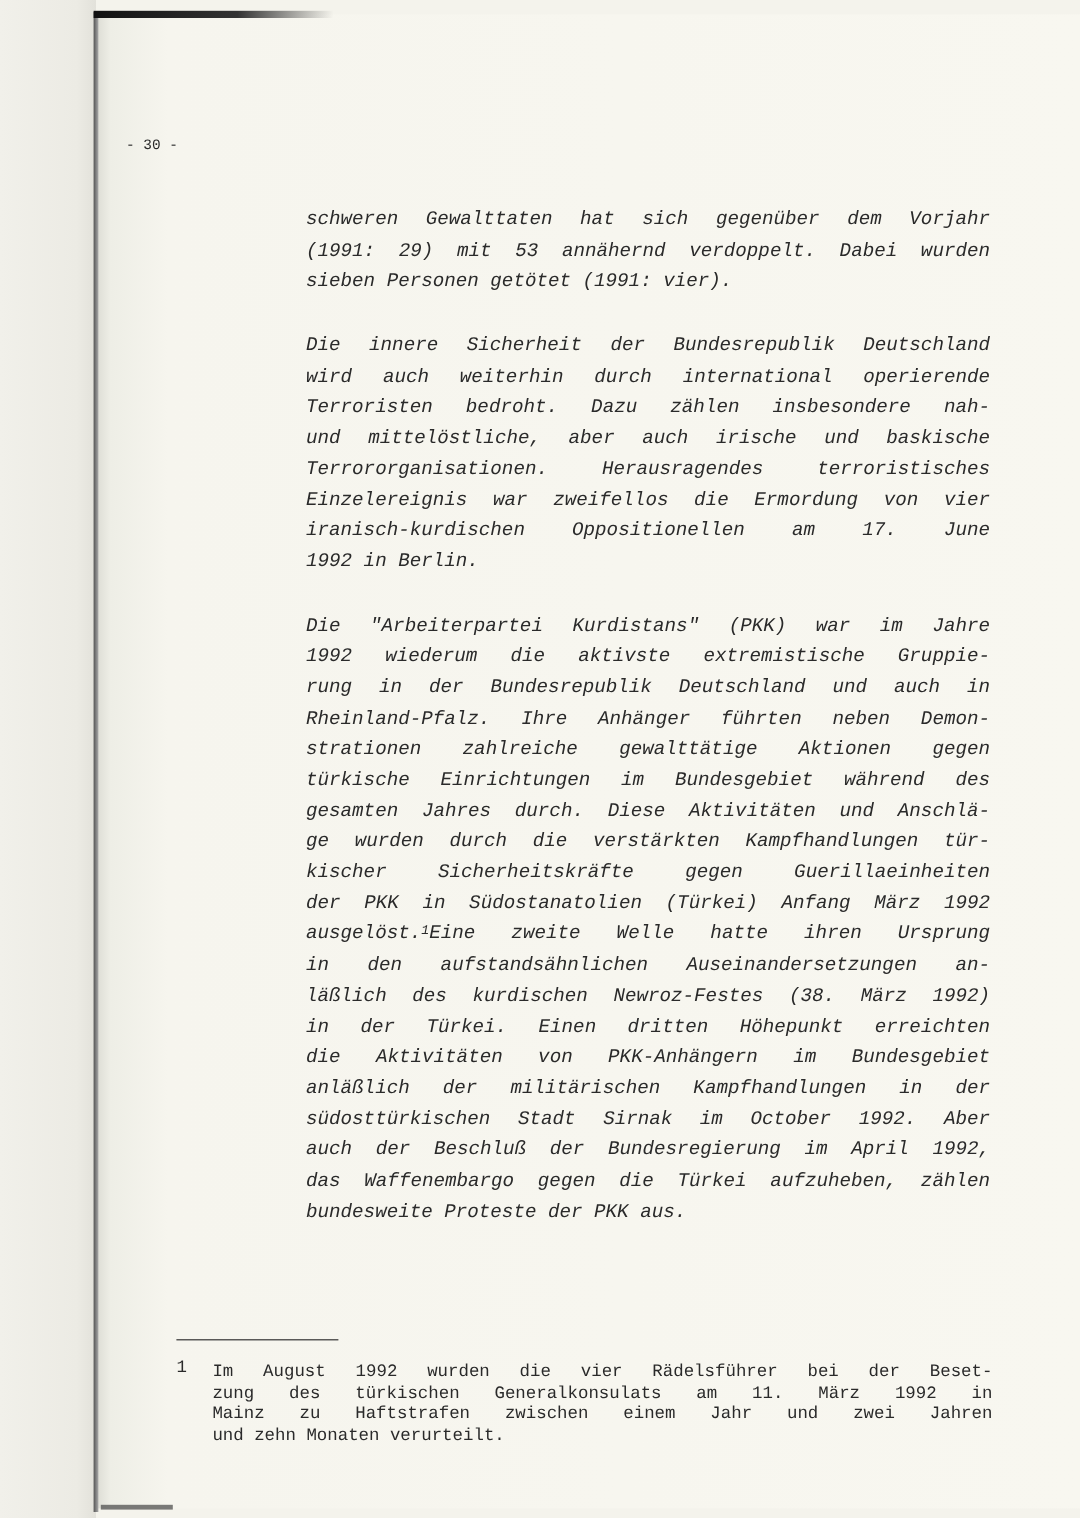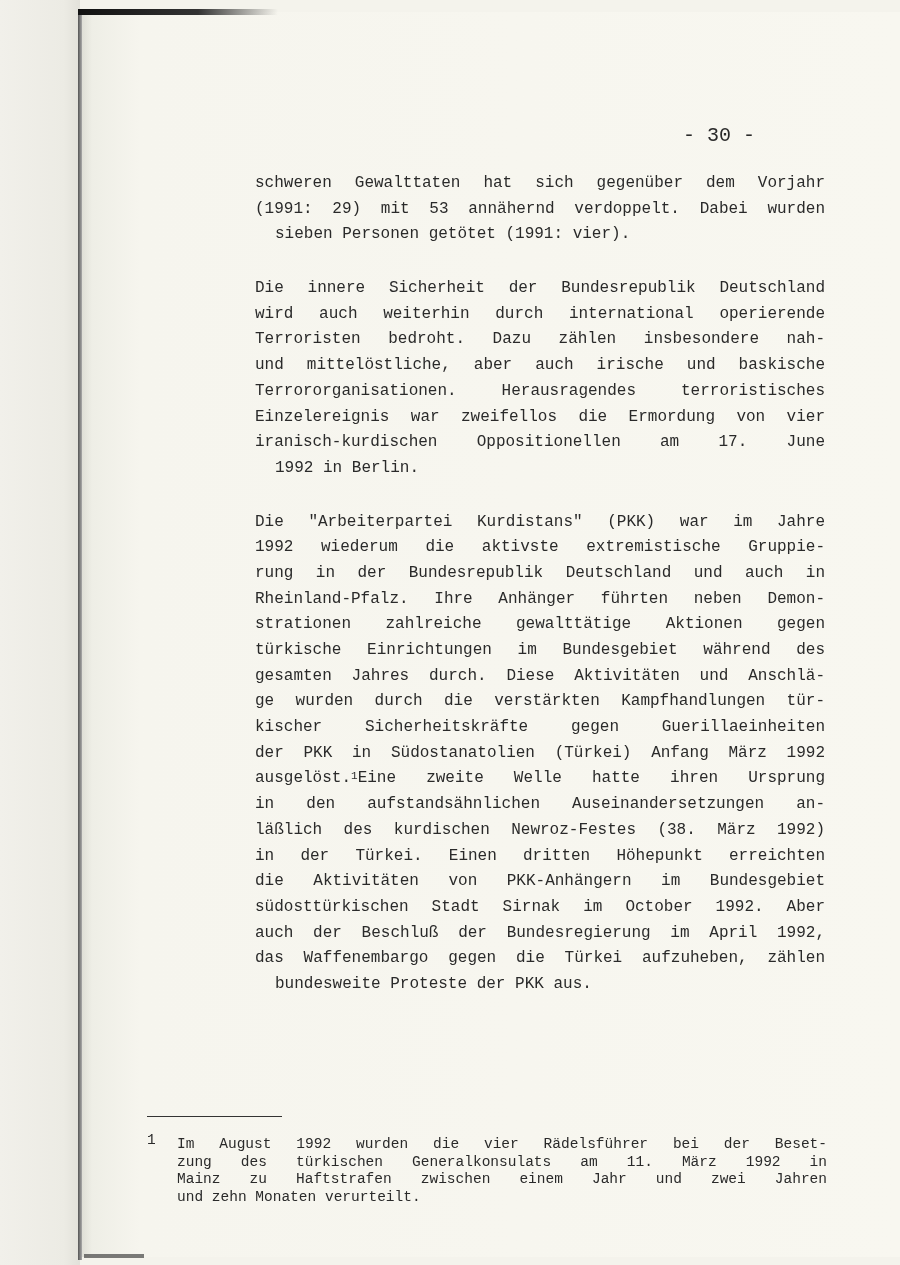--- a/index.html
+++ b/index.html
@@ -23,32 +23,32 @@
   }
   .top-edge {
     position:absolute; left:78px; top:9px; width:200px; height:6px;
     background:linear-gradient(to right, #111 0%, #333 60%, rgba(80,80,80,0) 100%);
   }
   .bottom-edge {
     position:absolute; left:84px; top:1254px; width:60px; height:4px;
     background:#444; opacity:.7;
   }
   .page-number {
-    position:absolute; left:0; width:900px; top:124px;
-    text-align:right; font-size:20px; left:105px; width:650px;
+    position:absolute; left:0; width:900px; top:114px;
+    text-align:left; font-size:12px; left:105px; width:650px;
   }
   .body-text {
     position:absolute; left:255px; top:171px; width:570px;
   }
-  .para { margin:0 0 28px 0; }
+  .para { margin:0 0 28px 0;font-style:italic; }
   .line {
     display:block; font-size:16px; line-height:25.7px; height:25.7px;
     white-space:nowrap; text-align:justify; text-align-last:justify;
   }
-  .line.last { text-align-last:left;margin-left:20px; }
+  .line.last { text-align-last:left; }
   sup { font-size:11px; position:relative; top:-2px; vertical-align:top; }
   .footnote-rule {
     position:absolute; left:147px; top:1116px; width:135px; height:1px;
     background:#333;
   }
   .footnote {
     position:absolute; left:147px; top:1136px; width:680px;
     font-size:14.5px; line-height:17.5px;
   }
   .fn-marker { position:absolute; left:0; top:-4px; font-size:14.5px; }
@@ -97,20 +97,21 @@
     <span class="line">kischer Sicherheitskräfte gegen Guerillaeinheiten</span>
     <span class="line">der PKK in Südostanatolien (Türkei) Anfang März 1992</span>
     <span class="line" style="display:flex; justify-content:flex-start;">
       <span><span>ausgelöst.</span><sup>1</sup></span>
       <span style="flex:1; text-align:justify; text-align-last:justify; margin-left:0;">Eine zweite Welle hatte ihren Ursprung</span>
     </span>
     <span class="line">in den aufstandsähnlichen Auseinandersetzungen an-</span>
     <span class="line">läßlich des kurdischen Newroz-Festes (38. März 1992)</span>
     <span class="line">in der Türkei. Einen dritten Höhepunkt erreichten</span>
     <span class="line">die Aktivitäten von PKK-Anhängern im Bundesgebiet</span>
+    <span class="line">anläßlich der militärischen Kampfhandlungen in der</span>
     <span class="line">südosttürkischen Stadt Sirnak im October 1992. Aber</span>
     <span class="line">auch der Beschluß der Bundesregierung im April 1992,</span>
     <span class="line">das Waffenembargo gegen die Türkei aufzuheben, zählen</span>
     <span class="line last">bundesweite Proteste der PKK aus.</span>
   </div>
 </div>
 
 <div class="footnote-rule"></div>
 
 <div class="footnote">

